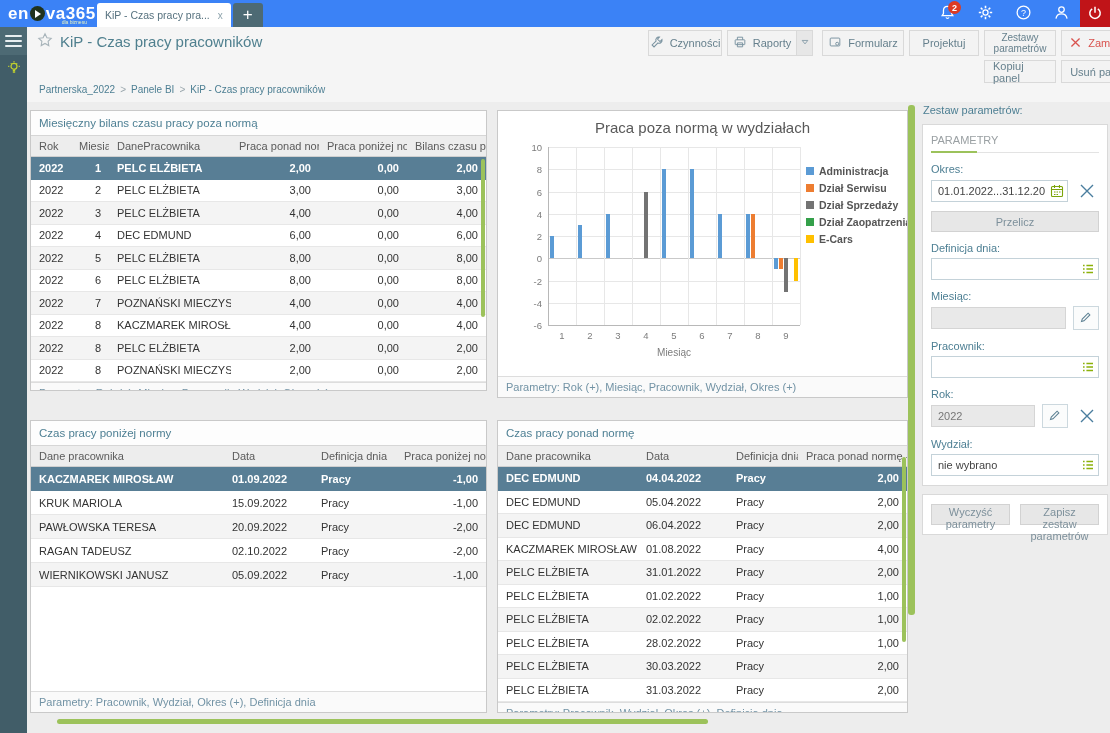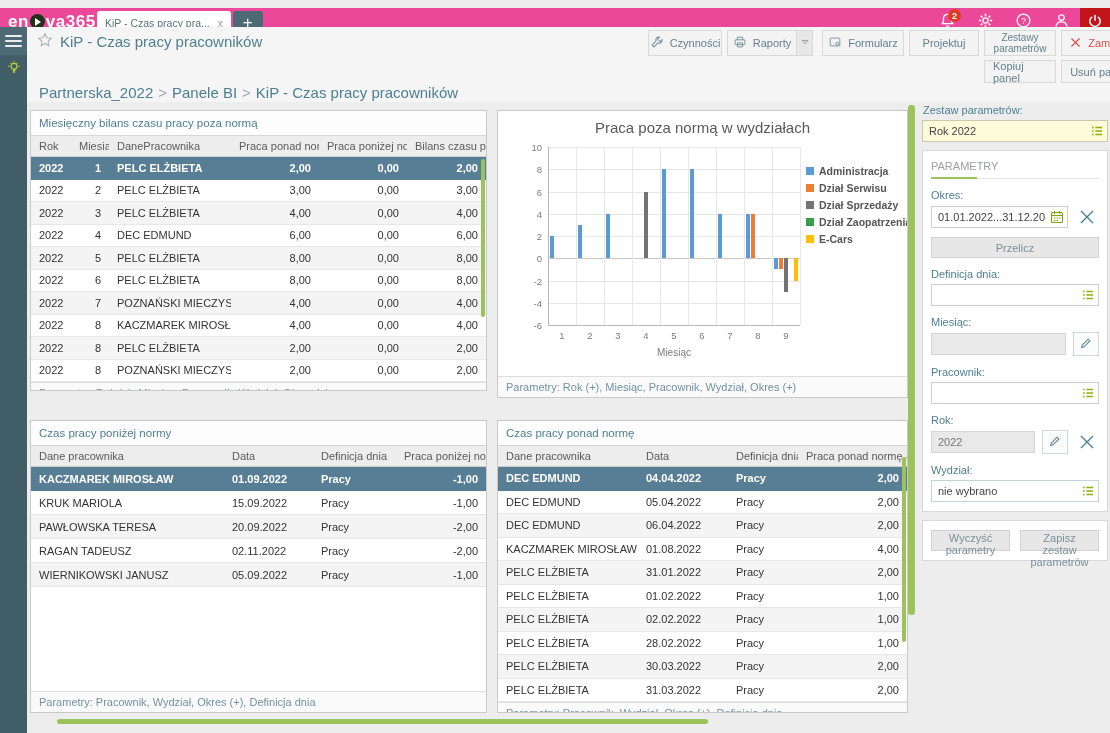--- a/index.html
+++ b/index.html
@@ -1,19 +1,19 @@
 <!DOCTYPE html>
 <html><head>
 <meta charset="utf-8">
 <style>
   html,body{margin:0;padding:0;background:#d8d8d8;font-family:"Liberation Sans",sans-serif;}
   #app{position:relative;width:1110px;height:733px;background:#ededed;overflow:hidden;font-size:11px;color:#333;}
 
   
-  .topbar{position:absolute;left:0;top:8px;width:1110px;height:27px;background:#ec4899;display:flex;align-items:stretch;}
+  .topbar{position:absolute;left:0;top:0;width:1110px;height:27px;background:#3b82f6;display:flex;align-items:stretch;}
   .logo{display:flex;align-items:center;padding:0 10px 0 8px;color:#fff;}
   .logo .wordmark{font-size:17px;font-weight:bold;letter-spacing:.5px;display:flex;align-items:center;line-height:1;}
   .logo .play{display:inline-flex;width:15px;height:15px;border-radius:50%;background:#20321c;align-items:center;justify-content:center;margin:0 1px;}
   .logo .play span{width:0;height:0;border-left:6px solid #fff;border-top:4px solid transparent;border-bottom:4px solid transparent;margin-left:2px;}
   .logo .tagline{font-size:5px;color:#e8f3c0;margin-left:-34px;margin-top:16px;}
   .tab{margin-top:3px;height:24px;background:#fff;border-radius:3px 3px 0 0;display:flex;align-items:center;padding:0 8px;gap:8px;color:#57727f;font-size:10.5px;}
   .tab .close{color:#8fa4ad;font-size:10px;cursor:pointer;}
   .newtab{margin:3px 0 0 2px;width:30px;height:24px;background:#4d6a74;border-radius:3px 3px 0 0;color:#fff;font-size:17px;display:flex;align-items:center;justify-content:center;}
   .top-icons{margin-left:auto;display:flex;align-items:stretch;}
   .tico{width:38px;display:flex;align-items:center;justify-content:center;position:relative;}
@@ -28,21 +28,21 @@
 
   
   .hdr{position:absolute;left:27px;top:27px;width:1083px;height:75px;background:#f5f5f5;}
   .title-row{position:absolute;left:10px;top:5px;display:flex;align-items:center;gap:7px;}
   .page-title{font-size:15px;color:#50808f;}
   .tb-btn{position:absolute;box-sizing:border-box;height:26px;background:#f3f3f3;border:1px solid #d9d9d9;color:#66808d;font-size:11px;display:flex;align-items:center;justify-content:center;gap:6px;padding:0 8px;cursor:pointer;}
   .tb-btn svg{flex:0 0 auto;}
   .two-line{font-size:10px;line-height:1.15;text-align:center;white-space:pre-line;}
   .red-text{color:#d9534f;}
   .caret-seg{position:absolute;box-sizing:border-box;height:26px;width:16px;background:#e7e7e7;border:1px solid #d9d9d9;border-left:none;display:flex;align-items:center;justify-content:center;color:#66808d;}
-  .breadcrumb{position:absolute;left:12px;top:57px;font-size:15px;color:#4d7f93;display:flex;gap:5px;align-items:center;}
+  .breadcrumb{position:absolute;left:12px;top:57px;font-size:10px;color:#4d7f93;display:flex;gap:5px;align-items:center;}
   .breadcrumb .sep{color:#9aa7ad;}
   .breadcrumb a{color:#4d7f93;text-decoration:none;cursor:pointer;}
 
   
   .panel{position:absolute;background:#fff;border:1px solid #c9c9c9;box-sizing:border-box;display:flex;flex-direction:column;overflow:hidden;}
   .panel-title{flex:0 0 24px;display:flex;align-items:center;padding:0 8px;color:#4d7f93;font-size:11.5px;background:#fdfdfd;}
   .panel-footer{flex:0 0 20px;margin-top:auto;display:flex;align-items:center;padding:0 8px;color:#7293a5;font-size:11px;border-top:1px solid #ddd;background:#fafafa;}
   .tbl{flex:0 0 auto;display:flex;flex-direction:column;}
   .thead{display:flex;background:#ededed;border-top:1px solid #d6d6d6;border-bottom:1px solid #cfcfcf;}
   .thead .th{box-sizing:border-box;padding:4px 8px;color:#5b5b5b;font-size:11px;white-space:nowrap;overflow:hidden;}
@@ -444,21 +444,21 @@
           <div class="td ar" style="flex: 1 1 0%;">-1,00</div>
         </div>
         <div class="trow alt" style="height: 23px;">
           <div class="td al" style="width: 193px; flex: 0 0 193px;">PAWŁOWSKA TERESA</div>
           <div class="td al" style="width: 89px; flex: 0 0 89px;">20.09.2022</div>
           <div class="td al" style="width: 83px; flex: 0 0 83px;">Pracy</div>
           <div class="td ar" style="flex: 1 1 0%;">-2,00</div>
         </div>
         <div class="trow" style="height: 23px;">
           <div class="td al" style="width: 193px; flex: 0 0 193px;">RAGAN TADEUSZ</div>
-          <div class="td al" style="width: 89px; flex: 0 0 89px;">02.11.2022</div>
+          <div class="td al" style="width: 89px; flex: 0 0 89px;">02.10.2022</div>
           <div class="td al" style="width: 83px; flex: 0 0 83px;">Pracy</div>
           <div class="td ar" style="flex: 1 1 0%;">-2,00</div>
         </div>
         <div class="trow alt" style="height: 23px;">
           <div class="td al" style="width: 193px; flex: 0 0 193px;">WIERNIKOWSKI JANUSZ</div>
           <div class="td al" style="width: 89px; flex: 0 0 89px;">05.09.2022</div>
           <div class="td al" style="width: 83px; flex: 0 0 83px;">Pracy</div>
           <div class="td ar" style="flex: 1 1 0%;">-1,00</div>
         </div>
       </div>
@@ -537,28 +537,20 @@
       </div>
     <div class="panel-footer">Parametry: Pracownik, Wydział, Okres (+), Definicja dnia</div>
     <div class="thumb" style="top:36px;height:185px;"></div>
   </div>
 
   <div class="vscroll"></div>
   <div class="hscroll"></div>
 
   <div id="params">
     <div class="p-label">Zestaw parametrów:</div>
-    <div class="input-wrap yellow">
-      <input type="text" value="Rok 2022" style="">
-      <span class="input-icon"><svg width="16" height="16" viewBox="0 0 16 16">
-            <g stroke="#8cb10a" stroke-width="1.4">
-              <path d="M3 4.5h1.6M6.4 4.5H13M3 8h1.6M6.4 8H13M3 11.5h1.6M6.4 11.5H13"></path>
-            </g>
-          </svg></span>
-    </div>
 
     <div class="card">
       <div class="card-title">PARAMETRY</div>
 
       <div class="f-label">Okres:</div>
       <div class="f-row">
         <div class="input-wrap">
           <input type="text" value="01.01.2022...31.12.2022" style="">
           <span class="input-icon"><svg width="16" height="16" viewBox="0 0 16 16">
                 <rect x="2.5" y="3.5" width="11" height="10" rx="1" fill="none" stroke="#7ca40a" stroke-width="1.1"></rect>

